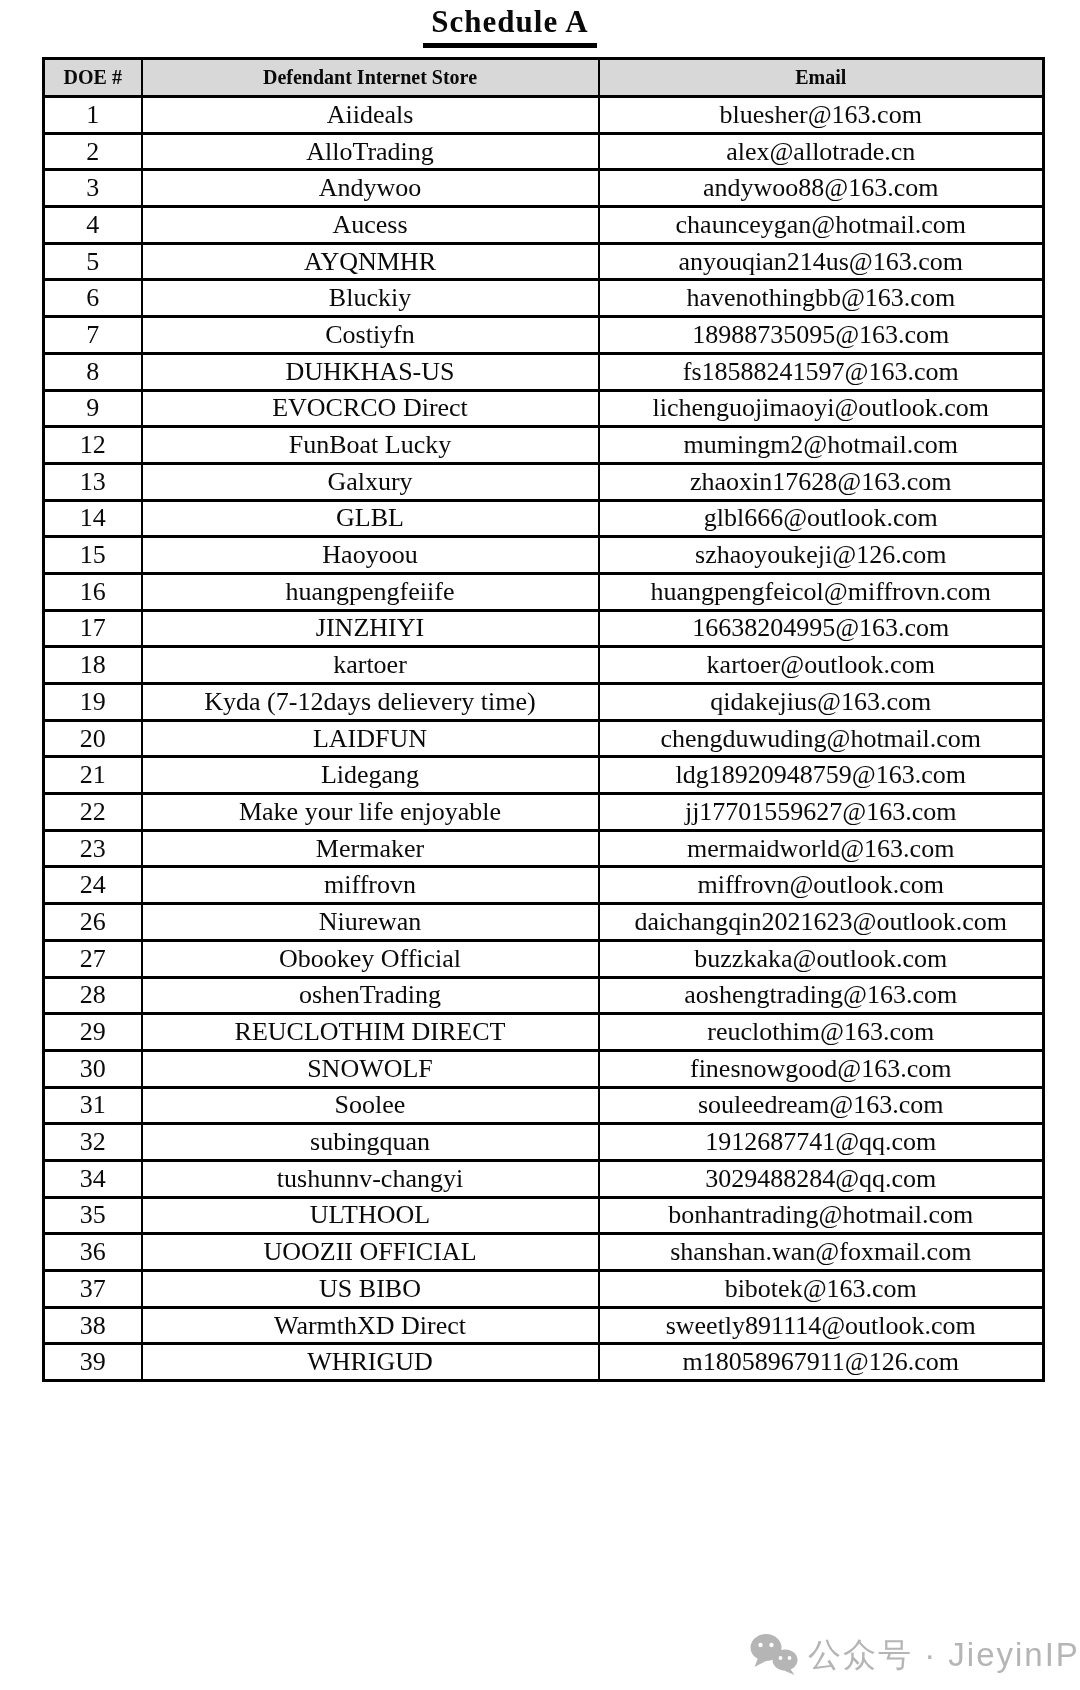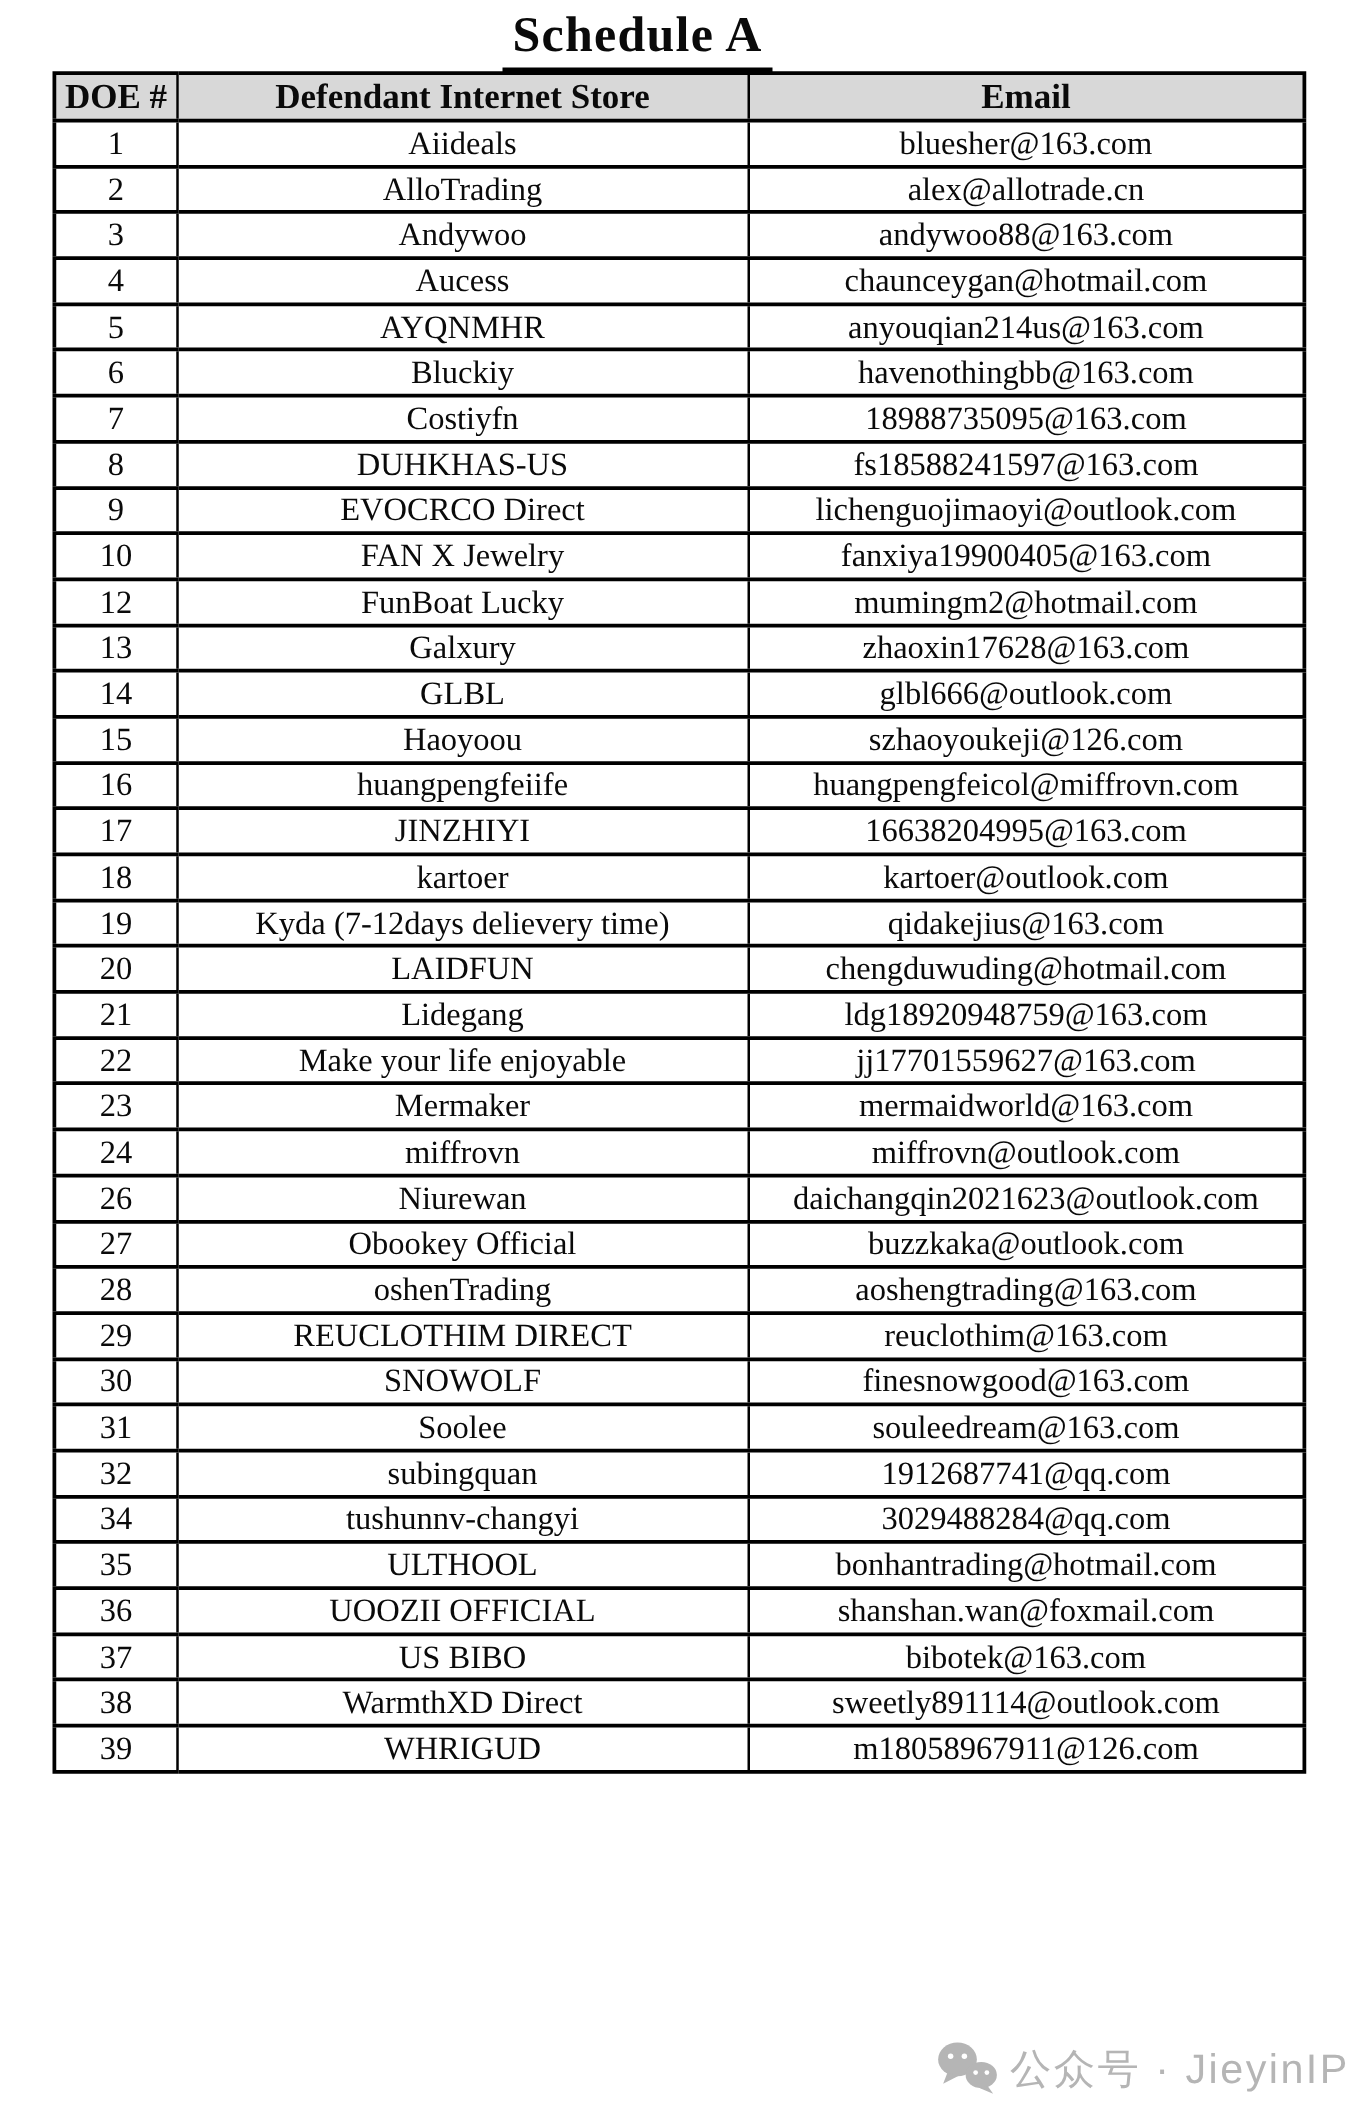--- a/index.html
+++ b/index.html
@@ -12,21 +12,21 @@
     font-family: "Liberation Serif", "DejaVu Serif", serif;
     color: var(--text, #0a0a0a);
     overflow: hidden;
   }
   .title {
     position: absolute;
     top: 4px;
     left: 0;
     width: 1020px;
     text-align: center;
-    font-size: 40px;
+    font-size: 31px;
     font-weight: bold;
     letter-spacing: 1px;
   }
   .title-text {
     display: inline-block;
     border-bottom: 5px solid var(--border, #000);
     padding: 0 8px 3px 8px;
   }
   table.schedule {
     position: absolute;
@@ -45,21 +45,21 @@
     border-top-width: 3px;
     border-bottom-width: 3px;
     text-align: center;
     vertical-align: middle;
     overflow: hidden;
     white-space: nowrap;
   }
   .schedule th {
     background: var(--header-bg, #d8d8d8);
     height: 38px;
-    font-size: 28px;
+    font-size: 20px;
     font-weight: bold;
   }
   .schedule td {
     height: 36.7px;
     font-size: 26px;
     font-weight: normal;
   }
   .watermark {
     position: absolute;
     top: 1632px;
@@ -136,25 +136,20 @@
         </tr>
         <tr>
           <td>8</td>
           <td>DUHKHAS-US</td>
           <td>fs18588241597@163.com</td>
         </tr>
         <tr>
           <td>9</td>
           <td>EVOCRCO Direct</td>
           <td>lichenguojimaoyi@outlook.com</td>
-        </tr>
-        <tr>
-          <td>10</td>
-          <td>FAN X Jewelry</td>
-          <td>fanxiya19900405@163.com</td>
         </tr>
         <tr>
           <td>12</td>
           <td>FunBoat Lucky</td>
           <td>mumingm2@hotmail.com</td>
         </tr>
         <tr>
           <td>13</td>
           <td>Galxury</td>
           <td>zhaoxin17628@163.com</td>

